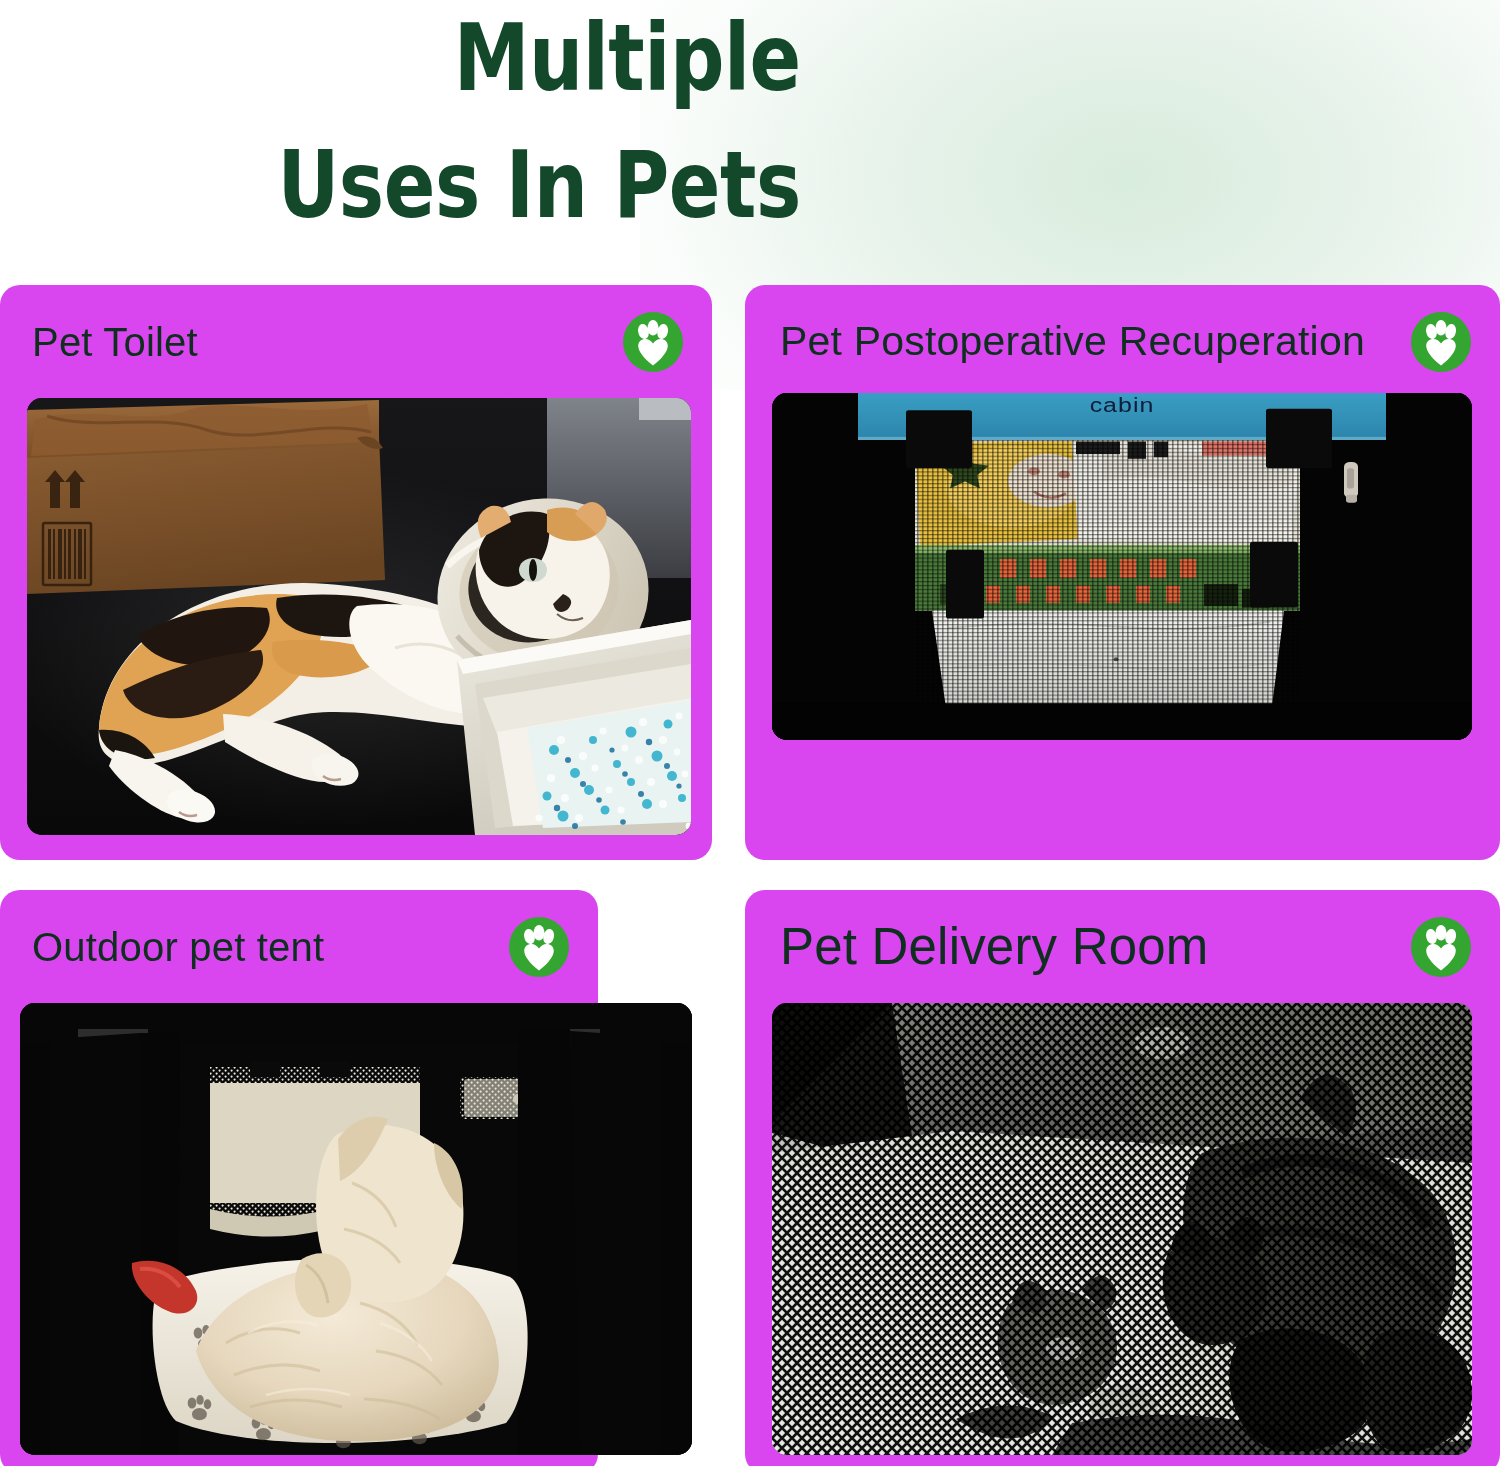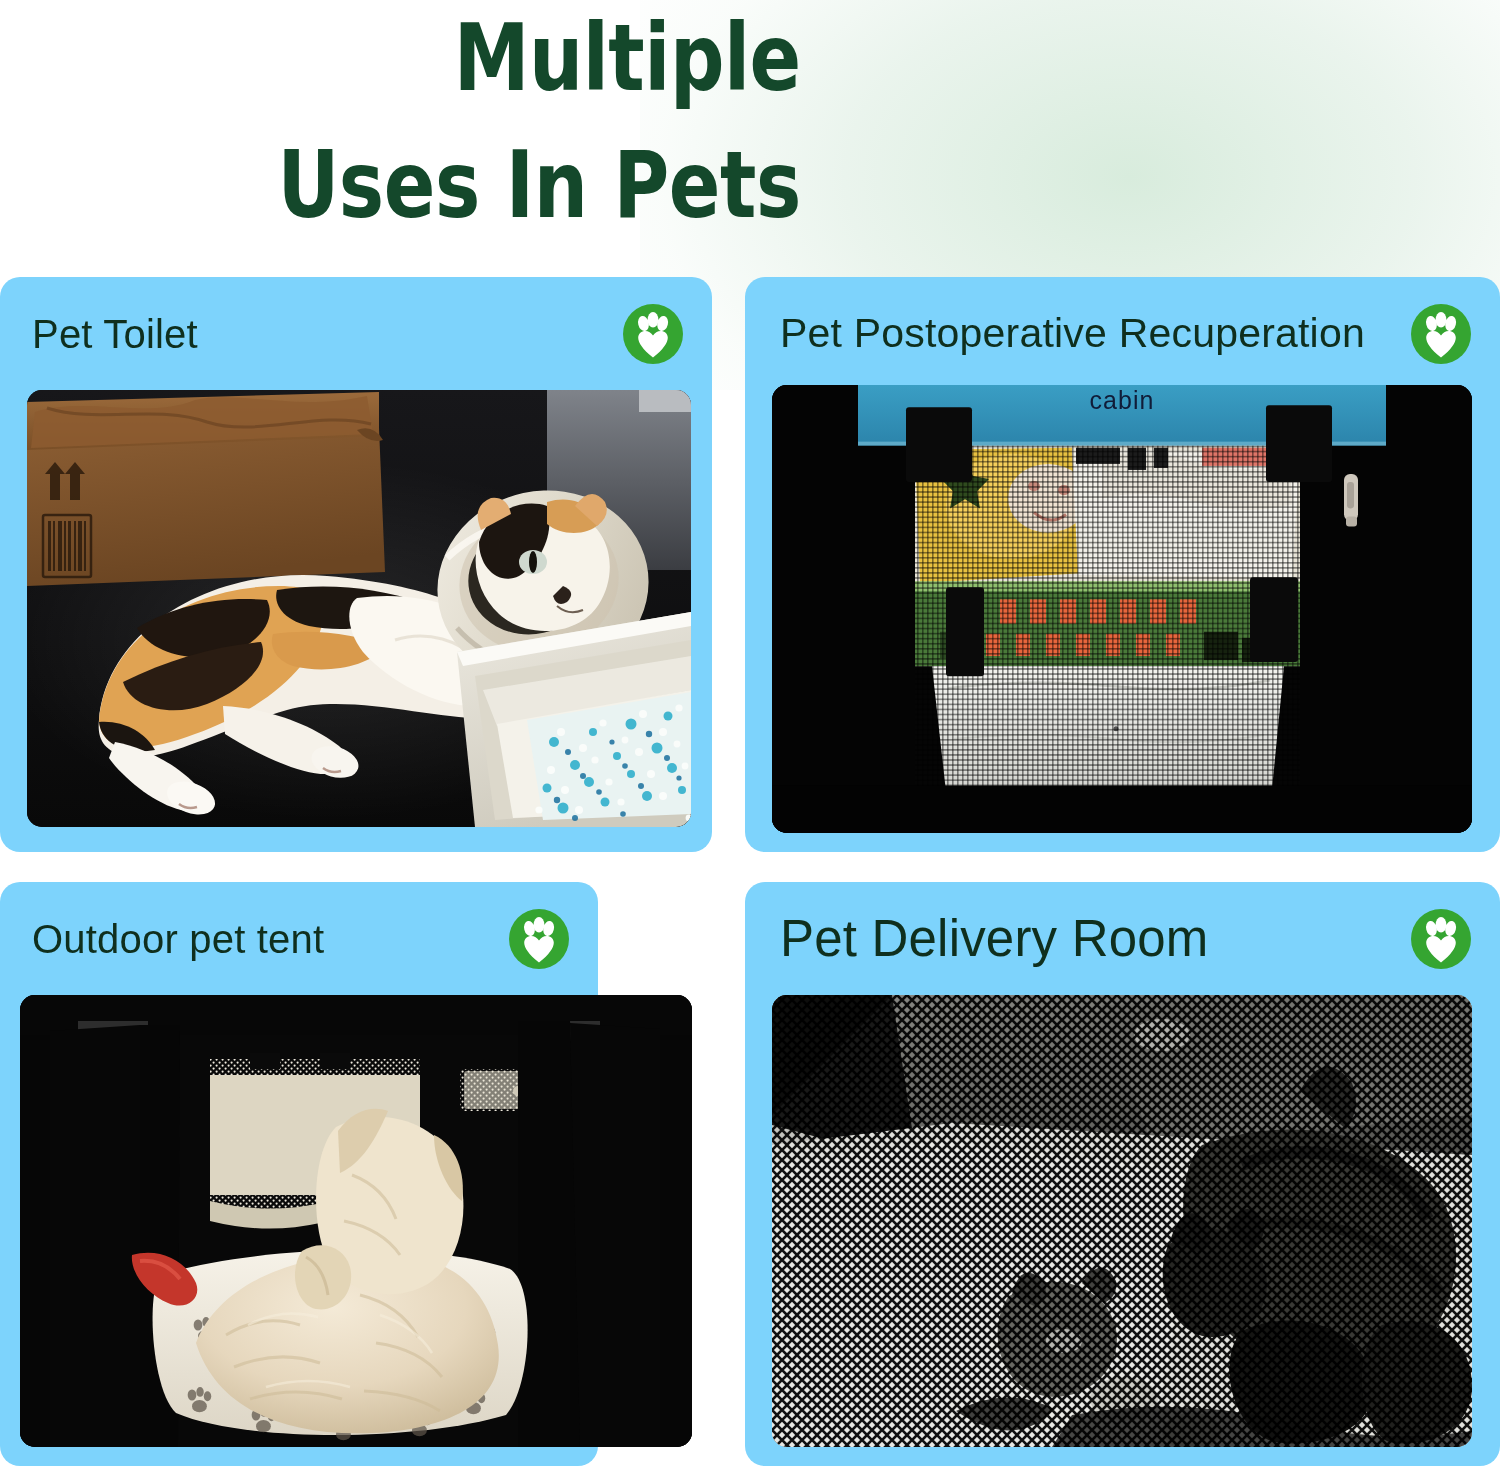--- a/index.html
+++ b/index.html
@@ -29,22 +29,23 @@
     letter-spacing:-0.5px;
     font-family:"Liberation Sans Narrow","DejaVu Sans Condensed","Liberation Sans",sans-serif;
     transform:scaleX(.92);
     transform-origin:left top;
     white-space:pre-line;
   }
 
   
   .card{
     position:absolute;
-    background:#7dd3fc;
+    background:#d946ef;
     border-radius:20px;
+    margin-top:8px;
   }
   .card.c0{left:0px;   top:277px;  width:712px; height:575px;}
   .card.c1{left:745px; top:277px;  width:755px; height:575px;}
   .card.c2{left:0px;   top:882px;  width:598px; height:584px;}
   .card.c3{left:745px; top:882px;  width:755px; height:584px;}
 
   .card-head{
     position:absolute;left:0;top:0;right:0;height:113px;
     display:flex;align-items:center;
   }
@@ -72,21 +73,21 @@
   .paw-badge svg{display:block;width:100%;height:100%;}
 
   
   .photo{
     position:absolute;
     border-radius:15px;
     overflow:hidden;
     background:#0c0c0c;
   }
   .c0 .photo{left:27px; top:113px; width:664px; height:437px;}
-  .c1 .photo{left:27px; top:108px; width:700px; height:448px;}
+  .c1 .photo{left:27px; top:108px; width:700px; height:347px;}
   .c2 .photo{left:20px; top:113px; width:672px; height:452px;}
   .c3 .photo{left:27px; top:113px; width:700px; height:452px;}
   .photo svg{display:block;width:100%;height:100%;}
 </style>
 </head>
 <body>
 
 <div id="bg-glow"></div>
 
 <div id="page">

